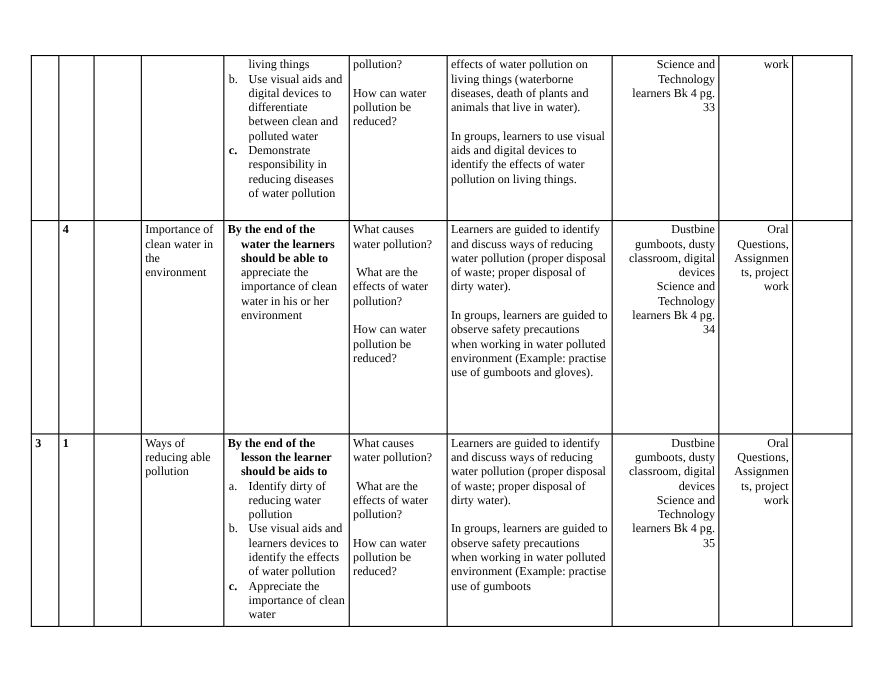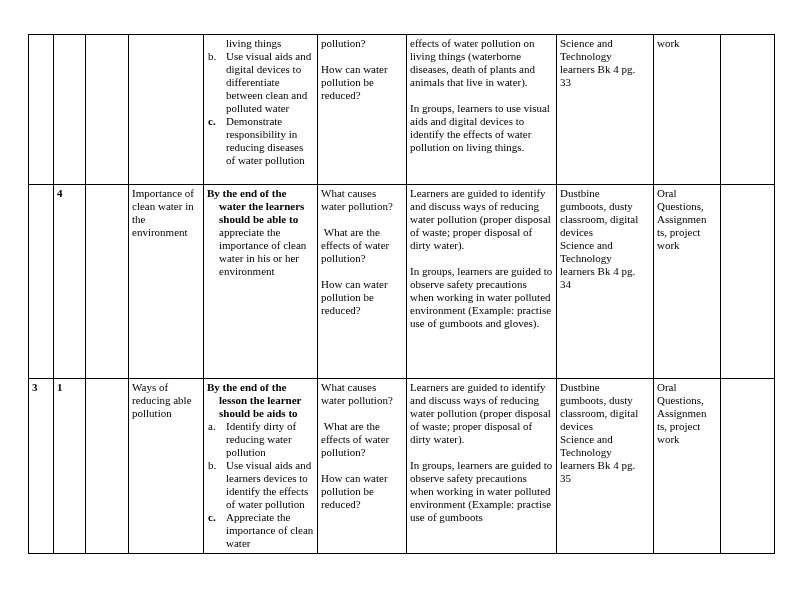--- a/index.html
+++ b/index.html
@@ -5,35 +5,35 @@
   html,body { margin:0; padding:0; background:#ffffff; }
   .page {
     position:relative;
     width:792px; height:612px;
     background:#ffffff;
     font-family:"Liberation Serif", serif;
     color:#000;
     overflow:hidden;
   }
   table.sow {
-    position:absolute; left:28px; top:34px;
+    position:absolute; left:28px; top:50px;
     border-collapse:collapse;
     table-layout:fixed;
     width:746px;
   }
   table.sow td {
     border:1px solid #000;
     vertical-align:top;
     padding:2px 3px;
     font-size:11px;
     line-height:13px;
     word-wrap:break-word;
   }
   td.num { font-weight:bold; font-size:12px; padding-left:6px; }
-  td.center { text-align:left;font-family:Liberation Serif, serif; }
+  td.center { text-align:right;font-family:Liberation Serif, serif; }
   .pre { white-space:pre-line; }
   .bold { font-weight:bold; }
   .hang { padding-left:12px; text-indent:-12px; }
   .opre { padding-left:19px; }
   .oitem { position:relative; padding-left:19px; }
   .oitem .marker { position:absolute; left:1px; top:0; }
 </style>
 </head>
 <body>
 

